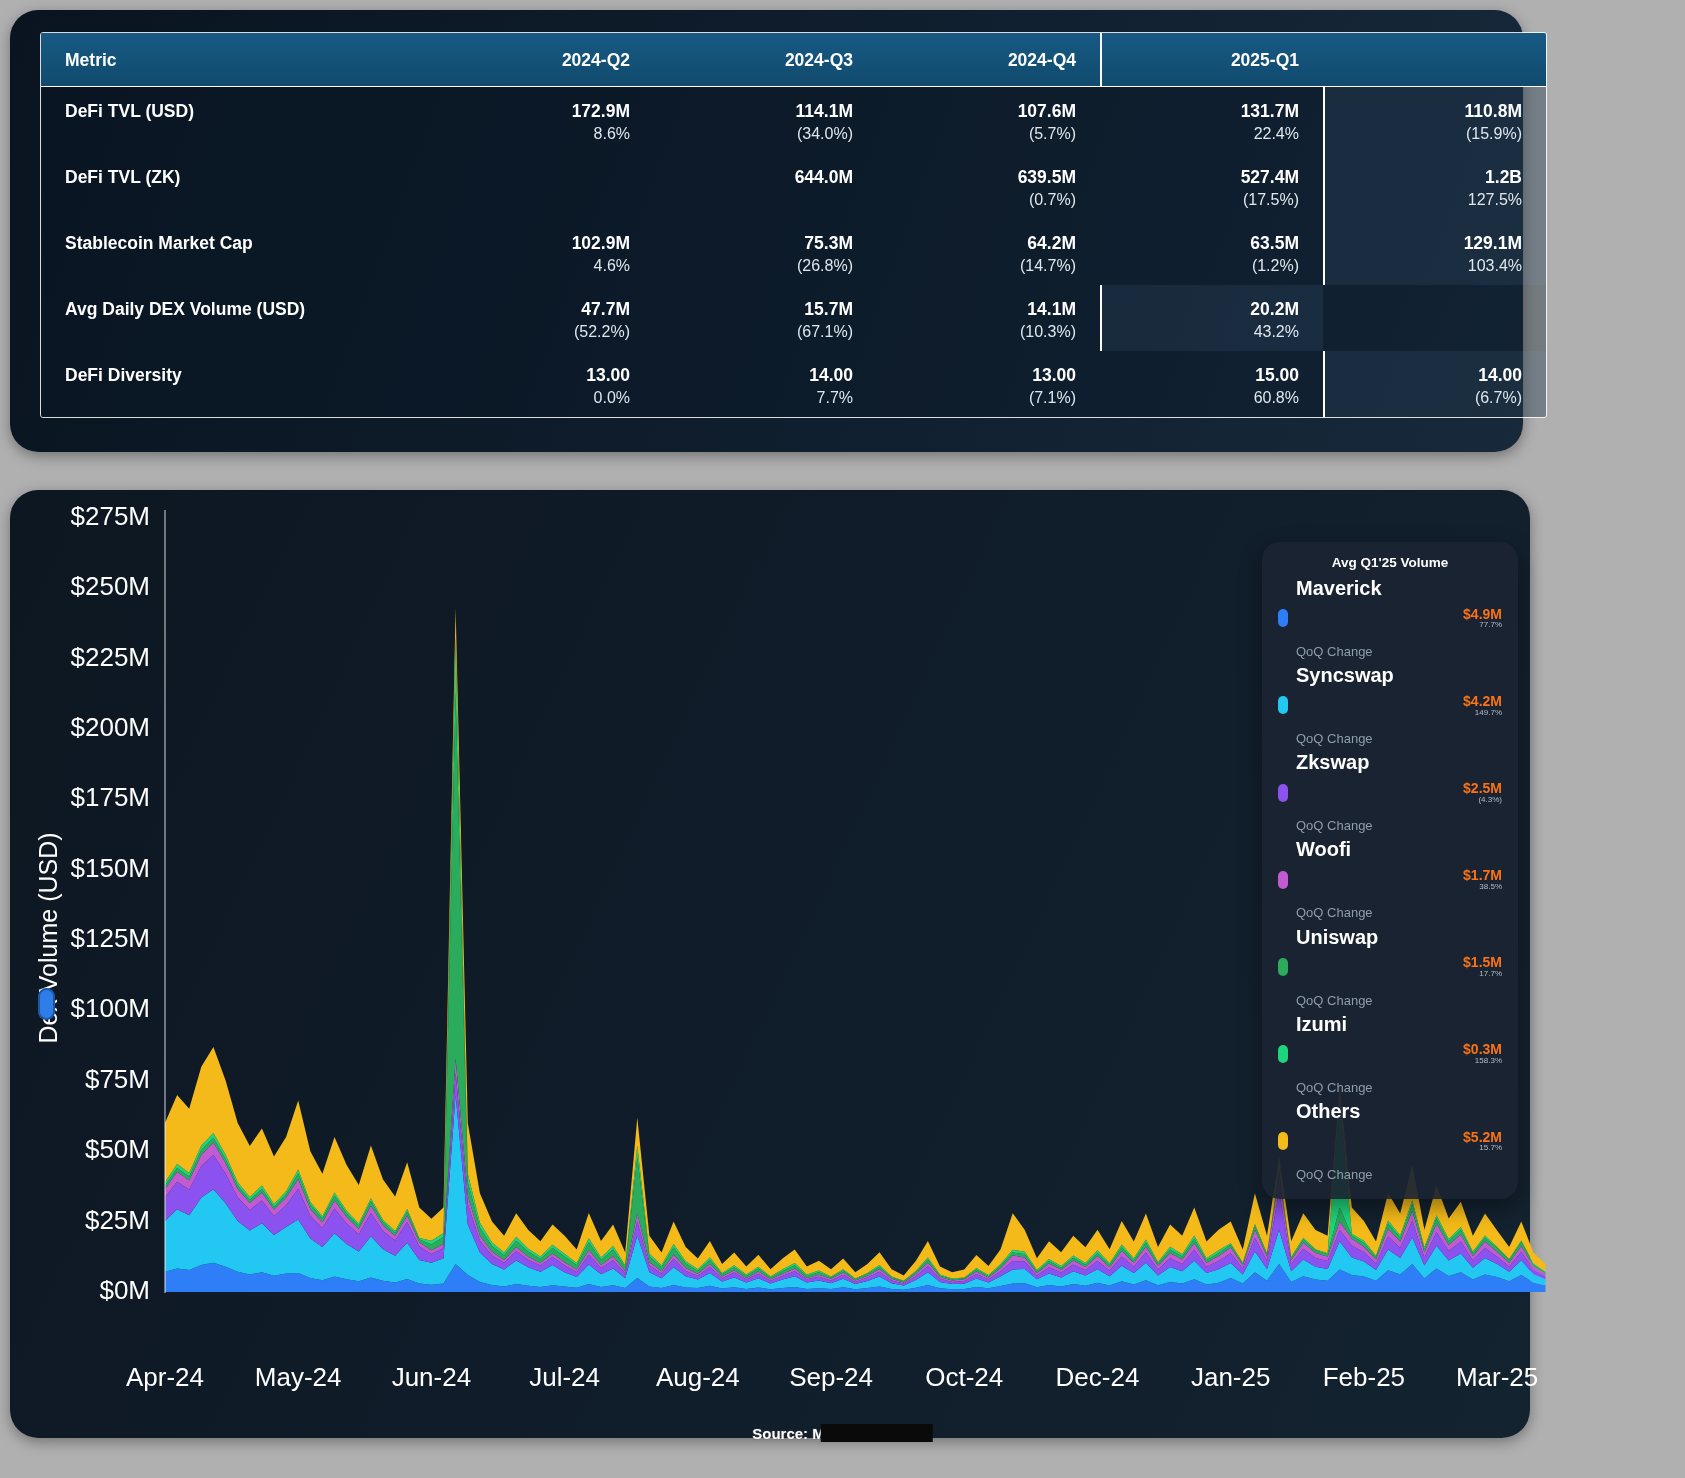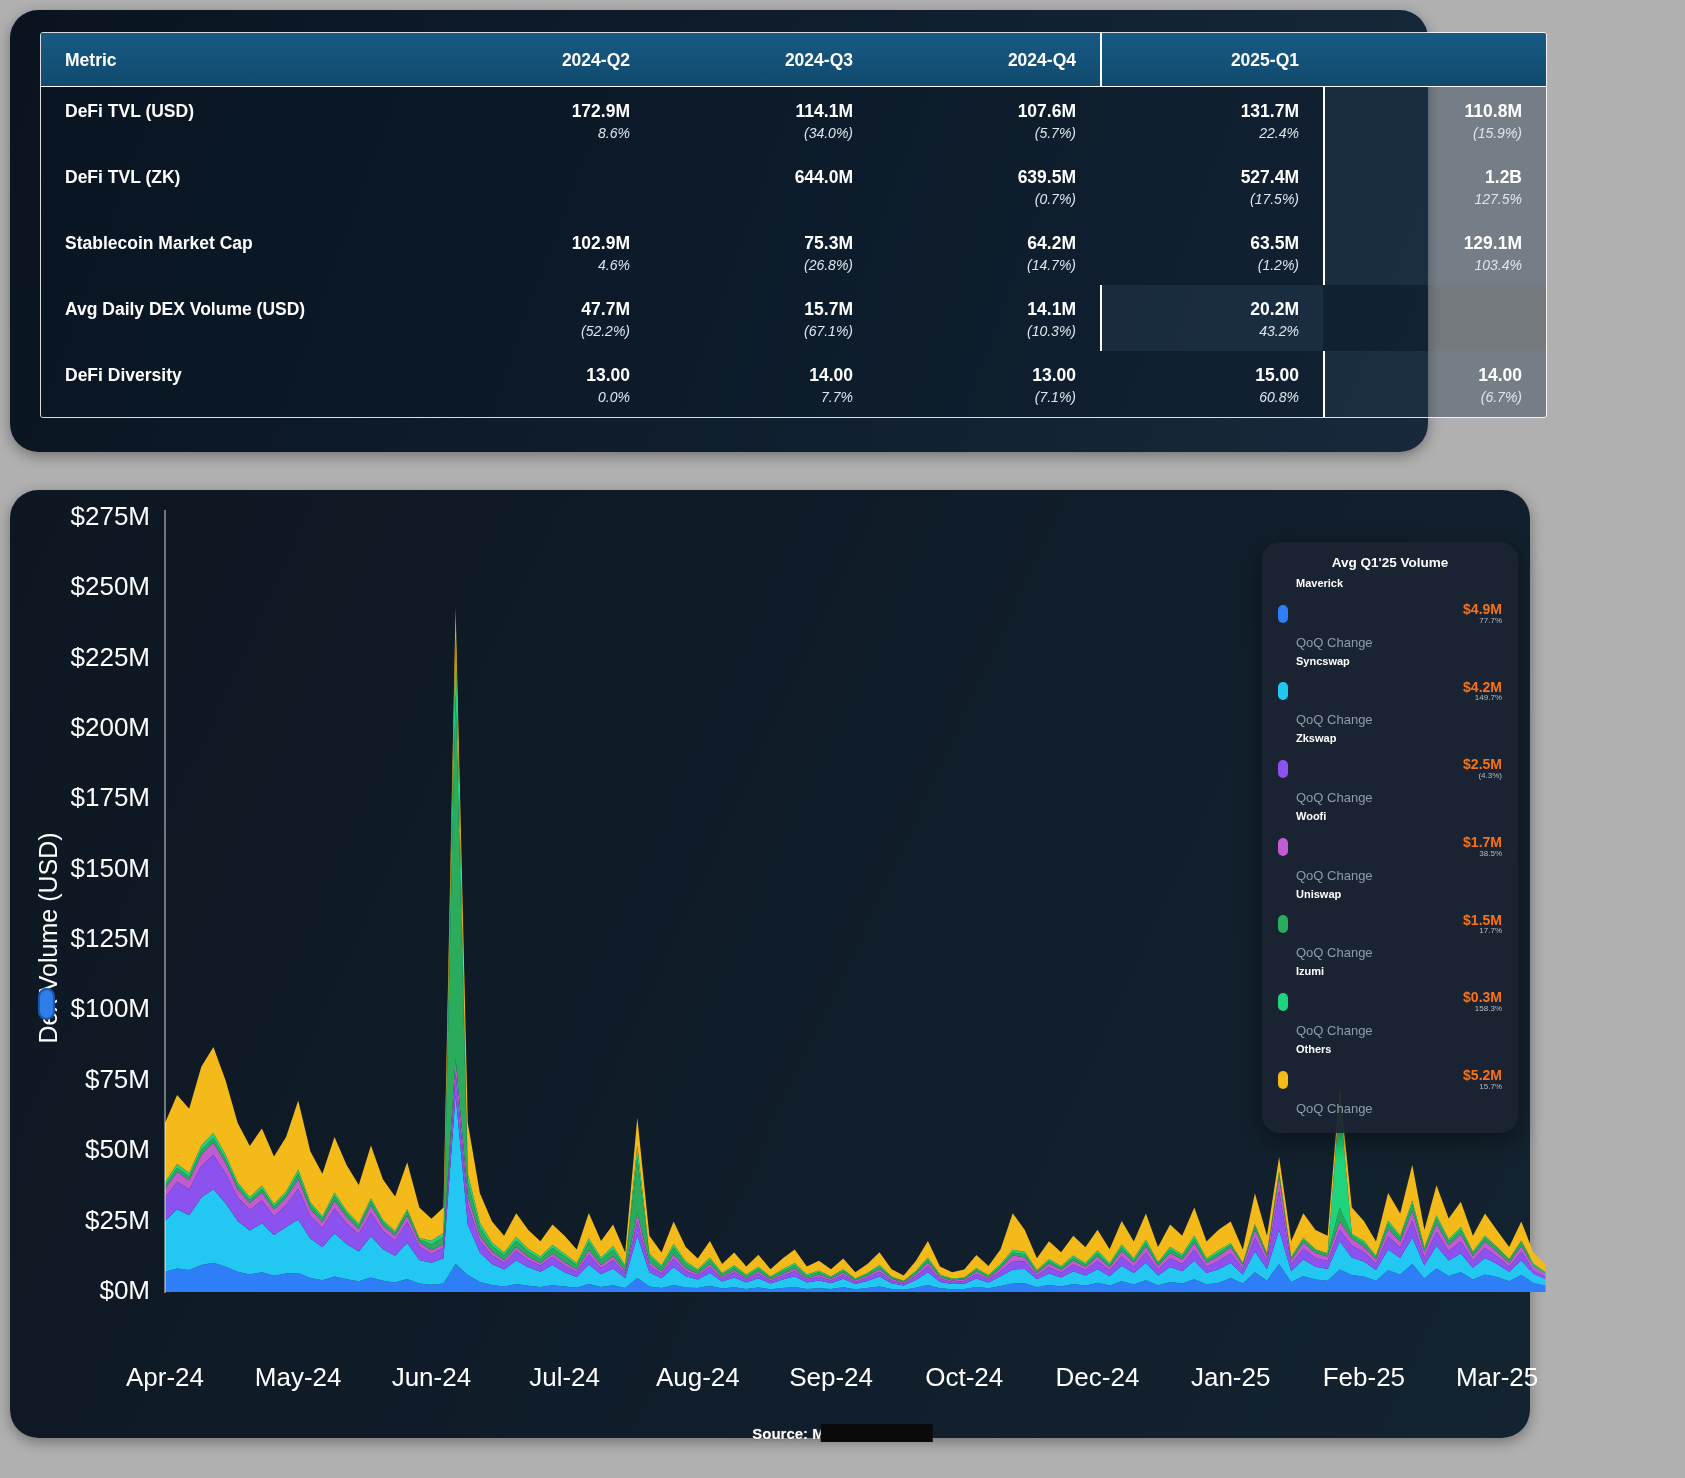--- a/index.html
+++ b/index.html
@@ -6,21 +6,21 @@
   body{
     width:1685px;height:1478px;position:relative;overflow:hidden;
     background:#b0b0b0;
     font-family:"Liberation Sans", sans-serif;
   }
   .card{
     position:absolute;border-radius:28px;
     background:linear-gradient(110deg,#0a1420 0%,#0e1c2b 45%,#17293b 100%);
     box-shadow:0 4px 14px rgba(0,0,0,0.35);
   }
-  #table-card{top:10px;left:10px;width:1381px;height:442px;padding-left:37px;}
+  #table-card{top:10px;left:10px;width:1513px;height:442px;}
   #chart-card{top:490px;left:10px;width:1520px;height:948px;
     background:linear-gradient(115deg,#0d1722 0%,#101d2a 55%,#142330 100%);}
 
   
   .tbl{
     position:absolute;top:22px;left:30px;width:1505px;
     border:1.5px solid rgba(255,255,255,0.85);
     border-radius:3px;overflow:hidden;
   }
   .tbl-header,.trow{
@@ -38,21 +38,21 @@
   .hcell.first{text-align:left;}
   .hcell.hl-h{border-left:2px solid #ffffff;}
   .tbl-body{background:rgba(10,22,36,0.35);}
   .trow{min-height:66px;}
   .mcell{
     color:#ffffff;font-weight:bold;font-size:17.5px;
     padding:14px 24px;text-align:left;
   }
   .vcell{padding:14px 24px 10px 10px;text-align:right;}
   .vcell .value{color:#ffffff;font-weight:bold;font-size:17.5px;min-height:20px;}
-  .vcell .change{color:#dfe7ee;font-style:italic;font-size:14px;margin-top:3px;min-height:15px;}
+  .vcell .change{color:#dfe7ee;font-size:16px;margin-top:3px;min-height:15px;}
   .vcell.hl{border-left:2px solid #ffffff;background:rgba(115,155,195,0.10);}
 
   
   #chart-svg{position:absolute;top:0;left:0;}
   #chart-svg text.tick{fill:#ffffff;font-size:26px;font-family:"Liberation Sans",sans-serif;}
   .y-axis-title{
     position:absolute;left:38px;top:448px;color:#ffffff;font-size:25px;white-space:nowrap;
     transform:translate(-50%,-50%) rotate(-90deg);
   }
   .axis-pill{
@@ -62,21 +62,21 @@
   .legend{
     position:absolute;left:1252px;top:52px;width:256px;
     background:rgba(26,36,49,0.93);border-radius:18px;
     box-shadow:0 8px 22px rgba(0,0,0,0.4);
     padding:13px 16px 11px 16px;box-sizing:border-box;
   }
   .legend-title{color:#ffffff;font-weight:bold;font-size:13.5px;text-align:center;margin-bottom:8px;}
   .legend-row{display:flex;align-items:center;margin-bottom:6.5px;}
   .legend-pill{width:10px;height:18px;border-radius:5px;margin-right:8px;flex:0 0 auto;}
   .legend-left{flex:1 1 auto;line-height:1.05;}
-  .legend-name{color:#ffffff;font-weight:bold;font-size:11px;}
+  .legend-name{color:#ffffff;font-weight:bold;font-size:20px;}
   .legend-qoq-label{color:#8e9dab;font-size:13px;margin-top:46px;}
   .legend-right{text-align:right;line-height:1.05;}
   .legend-value{color:#f97316;font-weight:bold;font-size:14px;}
   .legend-qoq-value{color:#b4bfca;font-size:8px;}
 
   
   .source{
     position:absolute;top:1424px;left:50%;transform:translateX(-50%);
     display:flex;align-items:center;white-space:nowrap;
   }

